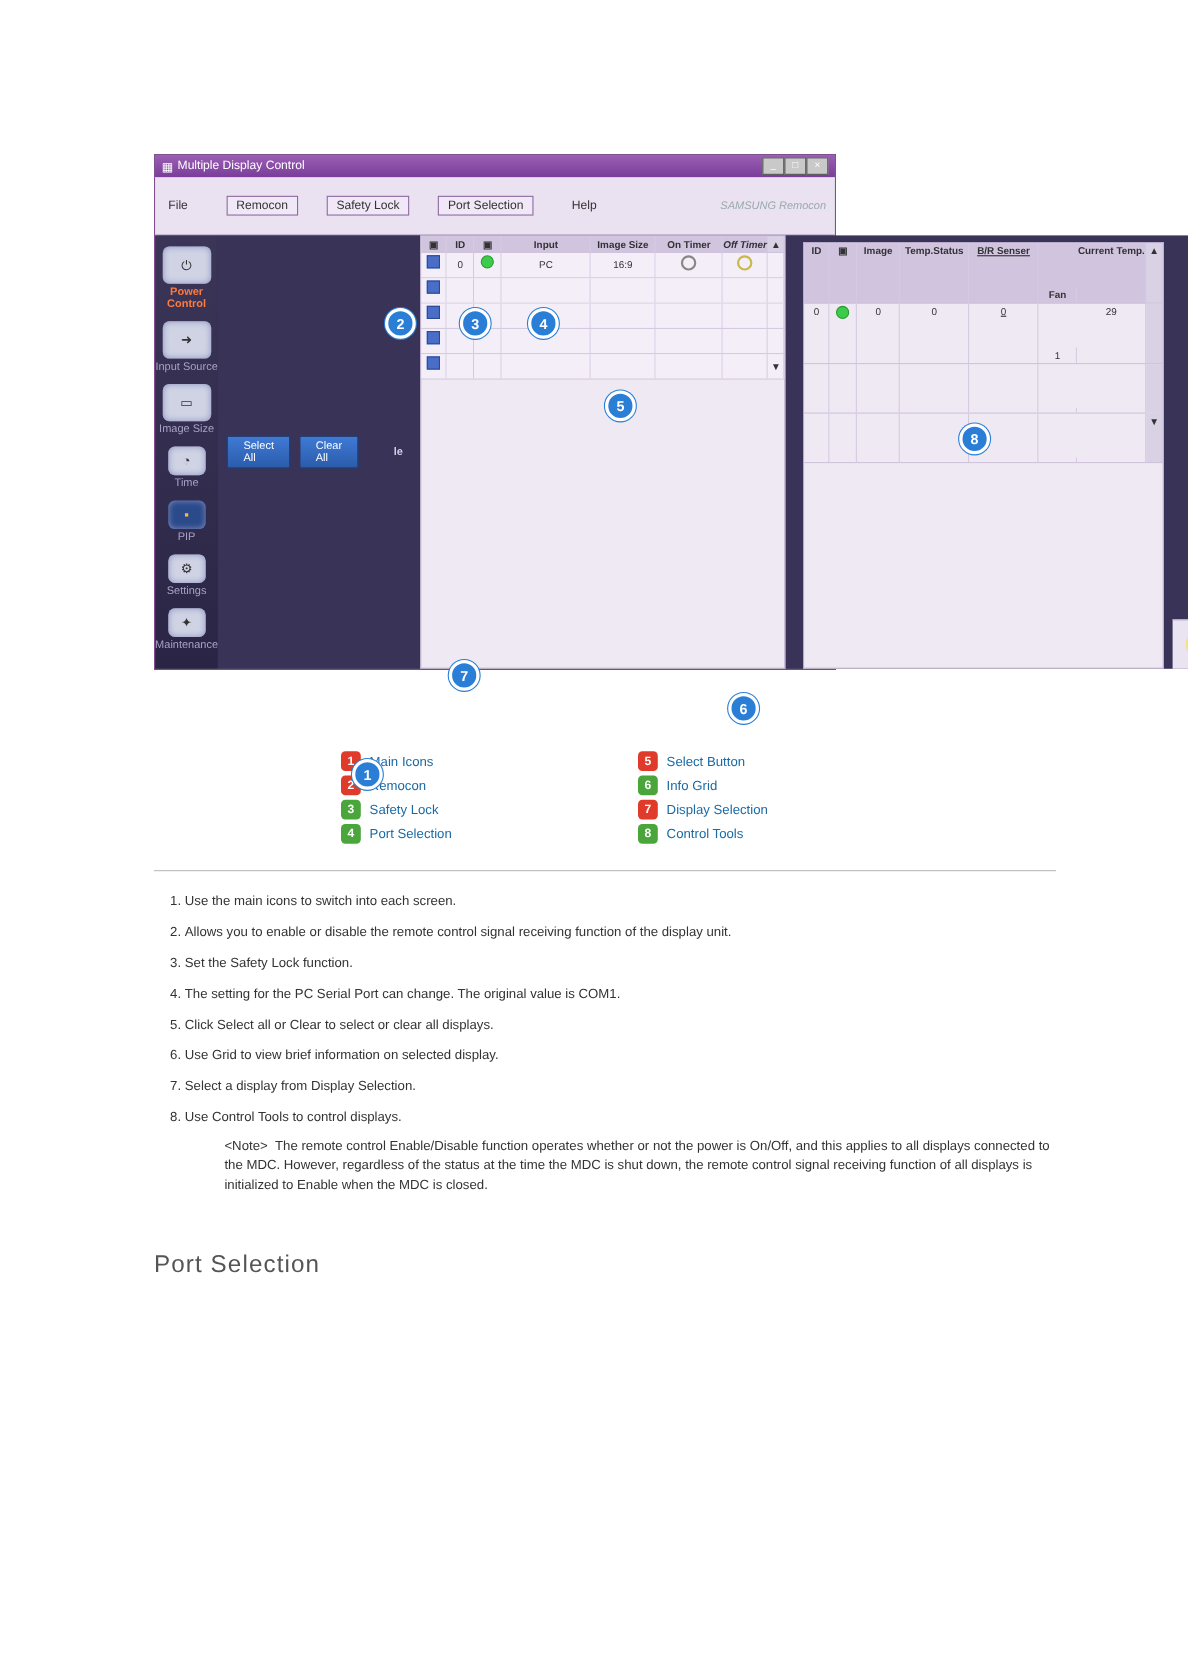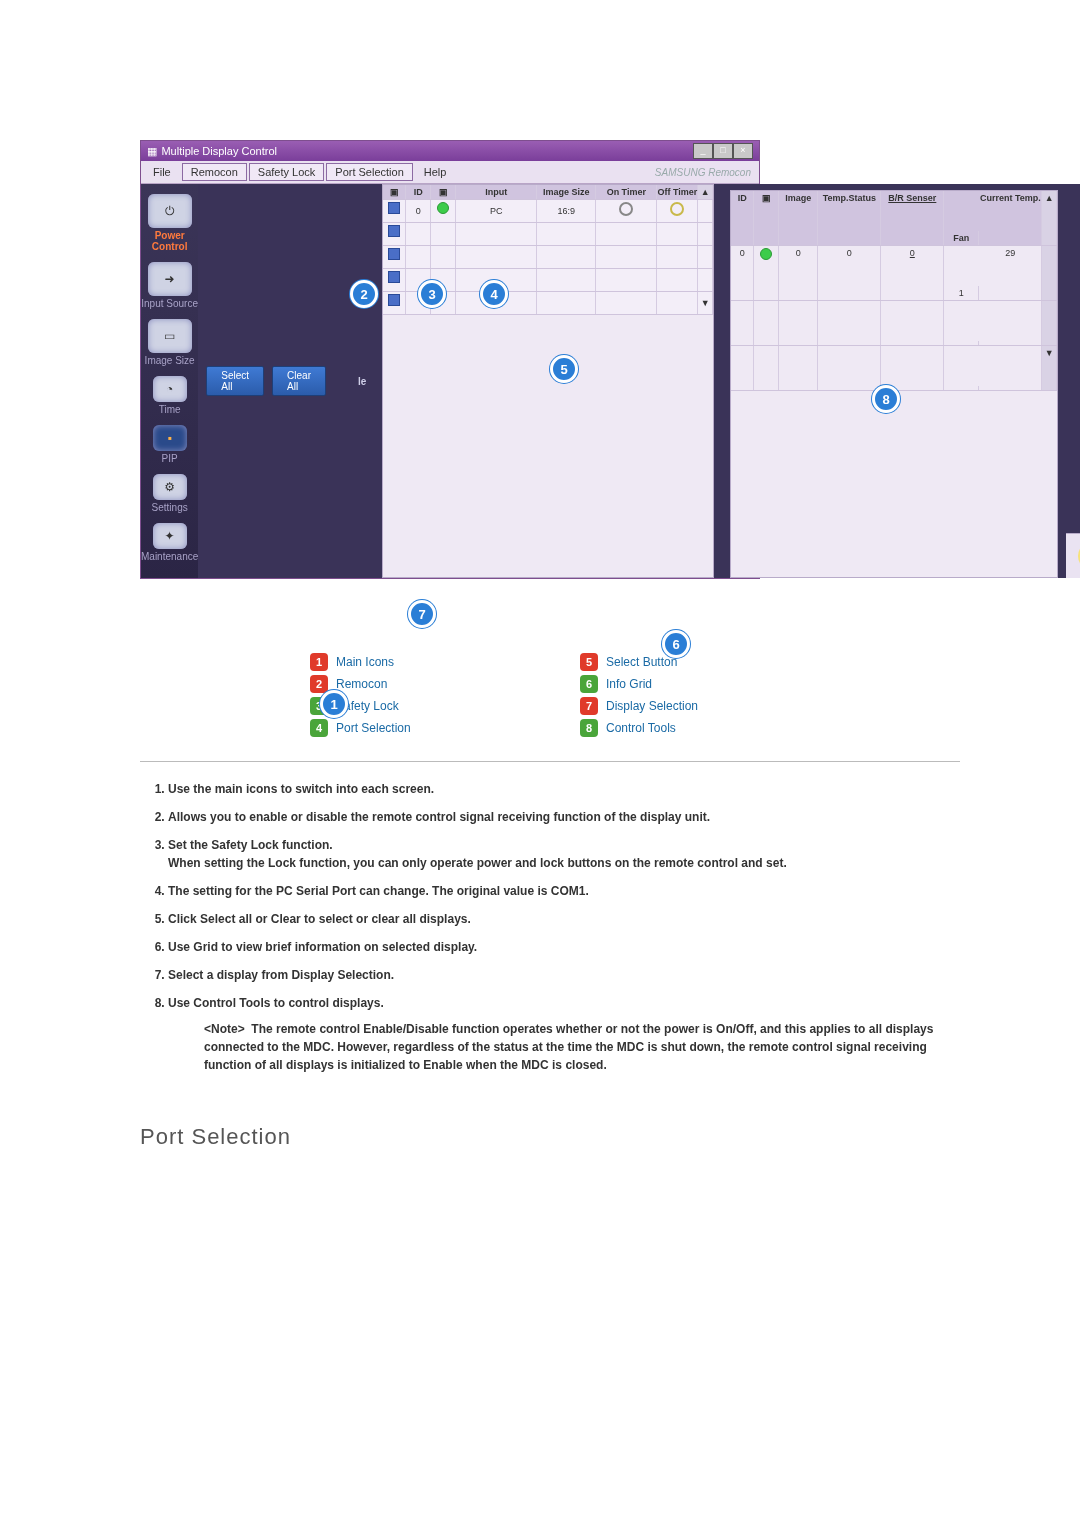--- a/index.html
+++ b/index.html
@@ -34,23 +34,24 @@
   .win-btns { display:flex; gap:0; }
   .win-btn {
     width: 18px; height: 14px;
     background:#c9c9c9; border:1px solid #555;
     font-size:9px; line-height:12px; text-align:center;
     font-family: Arial;
   }
   .menubar {
     display:flex; align-items:center;
     background:#eae1f1;
-    padding:0 2px;
+    padding:15px 2px;
     border-bottom:1px solid #b9a5c7;
     font-size:11px;
+    gap:24px;
   }
   .menubar .mitem {
     padding:3px 10px;
     color:#333;
     cursor:pointer;
   }
   .menubar .mitem.boxed {
     border:1px solid #8c6aa3;
     background:#f0e8f6;
     margin:2px 1px;
@@ -98,21 +99,21 @@
   .grid-wrap {
     background:#efe9f4;
     margin:0 8px;
     border:1px solid #b8abc9;
   }
   .grid-head, .grid-row {
     display:flex; font-size:9px; color:#333;
     border-bottom:1px solid #cfc4dc;
   }
   .gc { padding:2px 0; text-align:center; border-right:1px solid #d5cbe1; }
-  .c-chk{width:22px;} .c-id{width:24px;} .c-st{width:24px;} .c-input{width:80px;} .c-size{width:58px;} .c-ot{width:60px;} .c-ft{width:40px;}
+  .c-chk{width:22px;} .c-id{width:24px;} .c-st{width:24px;} .c-input{width:80px;} .c-size{width:58px;} .c-ot{width:60px;} .c-ft{width:40px;font-style:italic;}
   .c-scroll{width:14px; background:#d9d2e5;}
   .grid-head { background:#d0c4df; font-weight:bold; }
   .grid-row .gc { background:#f3eef8; height:18px; line-height:18px; }
   .dot-green{display:inline-block;width:10px;height:10px;border-radius:50%;background:#3dcc4a;border:1px solid #2a9a35;}
   .ring{display:inline-block;width:10px;height:10px;border-radius:50%;border:2px solid #888;}
   .ring.y{border-color:#c9b94a;}
   .sel-chk{display:inline-block;width:10px;height:10px;background:#4a6ec7;border:1px solid #2a4a98;}
   .grid2 {
     margin:6px 8px 0; background:#efe9f4; border:1px solid #b8abc9;
   }
@@ -177,21 +178,21 @@
     display:flex;align-items:center;justify-content:center;
     font-family:Arial;
   }
   .b1{background:#e03a2a;} .b2{background:#e03a2a;} .b3{background:#4aa53a;} .b4{background:#4aa53a;}
   .b5{background:#e03a2a;} .b6{background:#4aa53a;} .b7{background:#e03a2a;} .b8{background:#4aa53a;}
   .legend-text{color:#1a6aa5;}
   hr.sep{border:none;border-top:1px solid #bbb;margin:10px 0 18px;}
 
   
   ol.desc { padding-left: 28px; margin:0 0 24px; }
-  ol.desc > li { margin-bottom:10px; line-height:1.5;font-weight:bold; }
+  ol.desc > li { margin-bottom:10px; line-height:1.5; }
   .note-block{padding-left:36px;line-height:1.5;}
   .note-label{display:inline;}
 
   h2.section-title{
     font-family: Verdana, Arial, sans-serif;
     font-weight: normal;
     color:#555;
     font-size:22px;
     letter-spacing:1px;
     margin-top:50px;
@@ -439,21 +440,20 @@
         </div>
     </div>
   </div>
   <hr class="sep">
 
   <ol class="desc">
     <li>Use the main icons to switch into each screen.</li>
     <li>Allows you to enable or disable the remote control signal receiving function of the display unit.</li>
     <li>
       <span>Set the Safety Lock function.</span><br>
-      <span>When setting the Lock function, you can only operate power and lock buttons on the remote control and set.</span>
     </li>
     <li>The setting for the PC Serial Port can change. The original value is COM1.</li>
     <li>Click Select all or Clear to select or clear all displays.</li>
     <li>Use Grid to view brief information on selected display.</li>
     <li>Select a display from Display Selection.</li>
     <li>
       <span>Use Control Tools to control displays.</span>
       <div class="note-block" style="margin-top:8px;">
         <span class="note-label">&lt;Note&gt;</span>
         &nbsp;<span>The remote control Enable/Disable function operates whether or not the power is On/Off, and this applies to all displays connected to the MDC. However, regardless of the status at the time the MDC is shut down, the remote control signal receiving function of all displays is initialized to Enable when the MDC is closed.</span>

